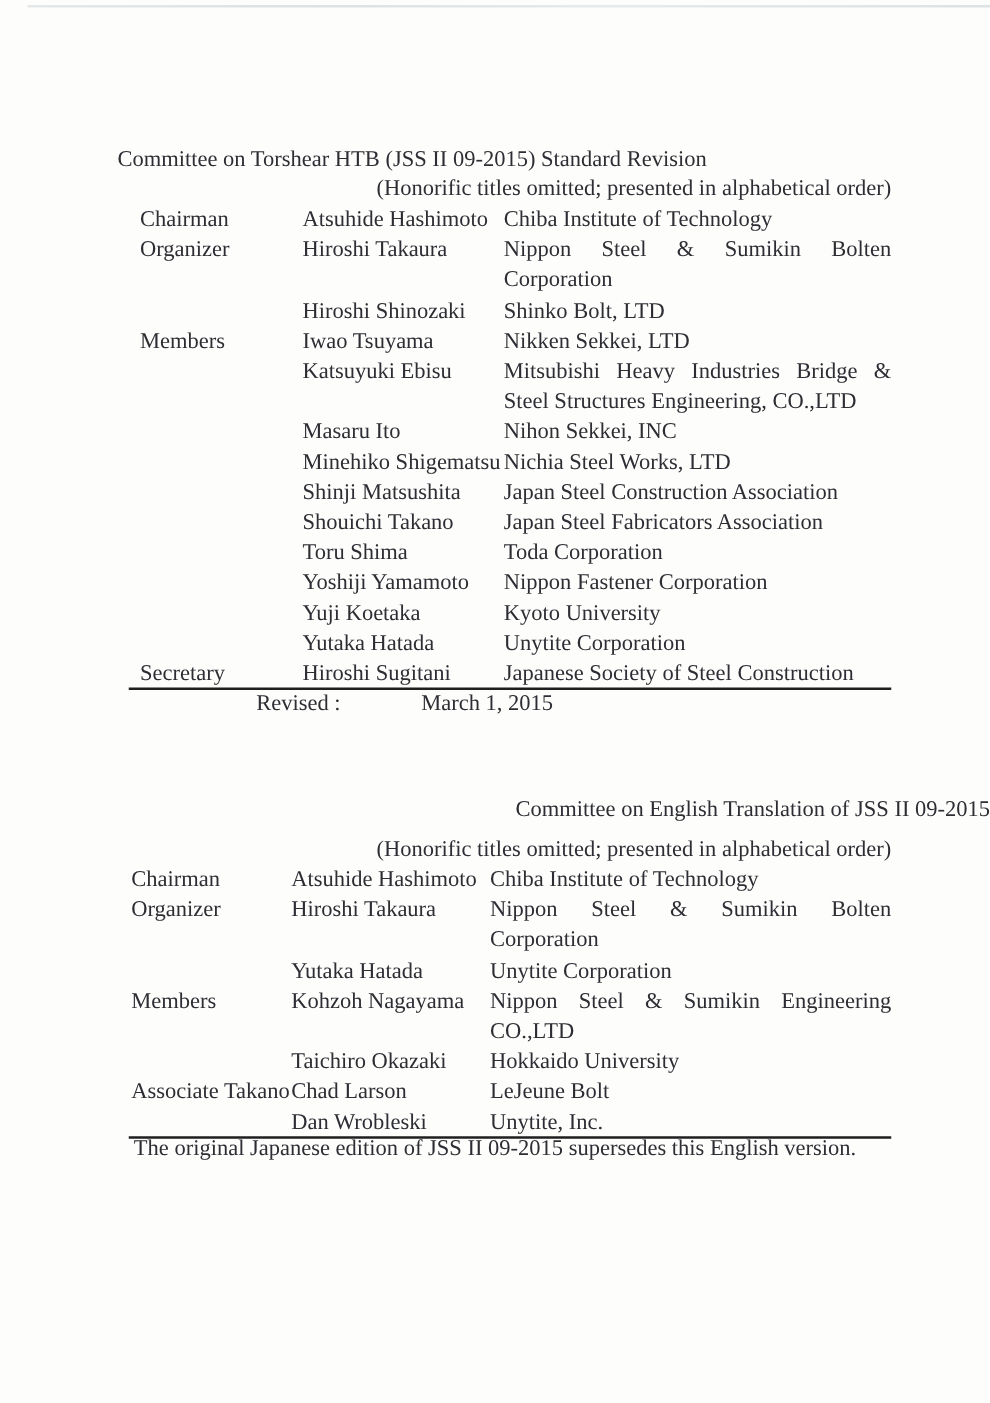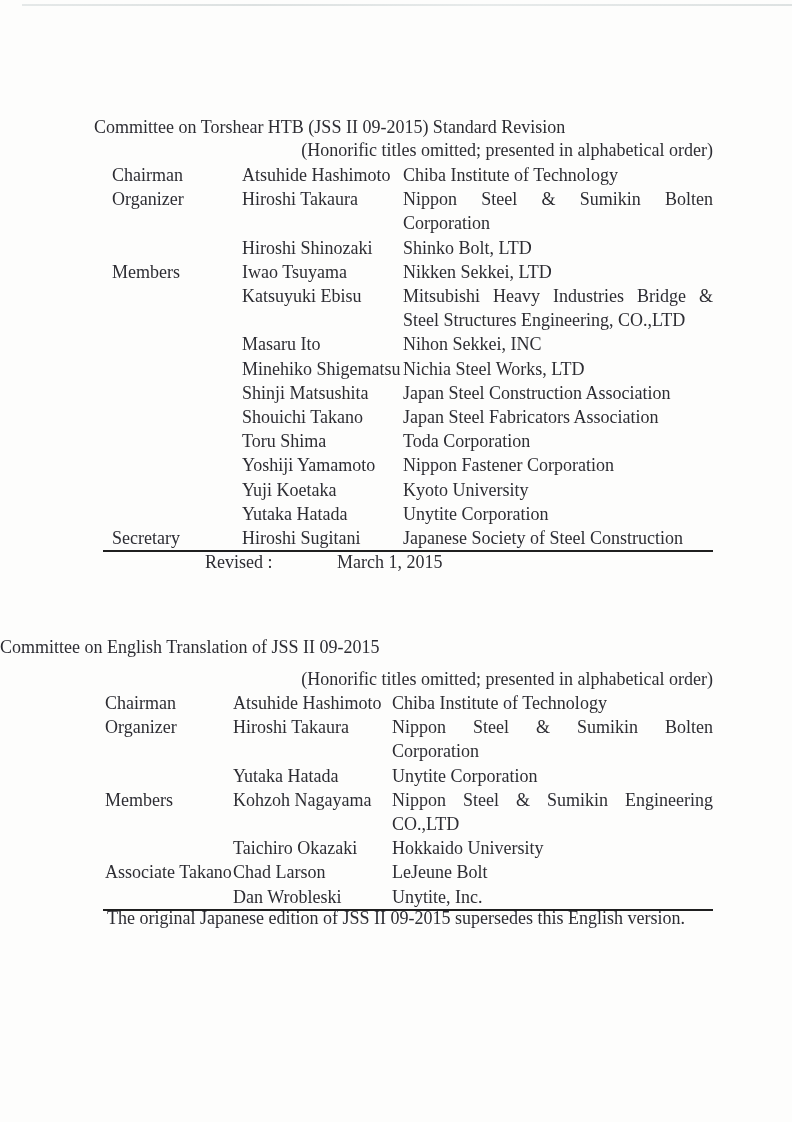--- a/index.html
+++ b/index.html
@@ -12,21 +12,21 @@
     color:#2d2d33;
     overflow:hidden;
   }
   .scan-line {
     position:absolute; top:4px; left:22px; right:0;
     height:2px;
     background:linear-gradient(90deg,#e2e6e6 0%,#d9dede 30%,#e4e8e8 60%,#dadfdf 100%);
     opacity:.9;
   }
   .sec-title-left { position:absolute; left:94px; top:117px; white-space:nowrap; }
-  .sec-title-center { position:absolute; left:0; right:0; text-align:left; white-space:nowrap; }
+  .sec-title-center { position:absolute; left:0; right:0; text-align:right; white-space:nowrap; }
   .honorific { position:absolute; right:79px; text-align:center; white-space:nowrap; }
 
   .ctable { position:absolute; left:103px; width:610px; border-bottom:2.5px solid #1f1f1f; }
   .row { display:flex; align-items:flex-start; }
   .cell { line-height:24.2px; }
   .cell.role { flex:0 0 auto; box-sizing:border-box; white-space:nowrap; }
   .cell.name { flex:0 0 auto; white-space:nowrap; }
   .cell.affiliation { flex:1 1 auto; text-align:justify; }
   .t1 .cell.role { width:139px; padding-left:9px; }
   .t1 .cell.name { width:161px; }

